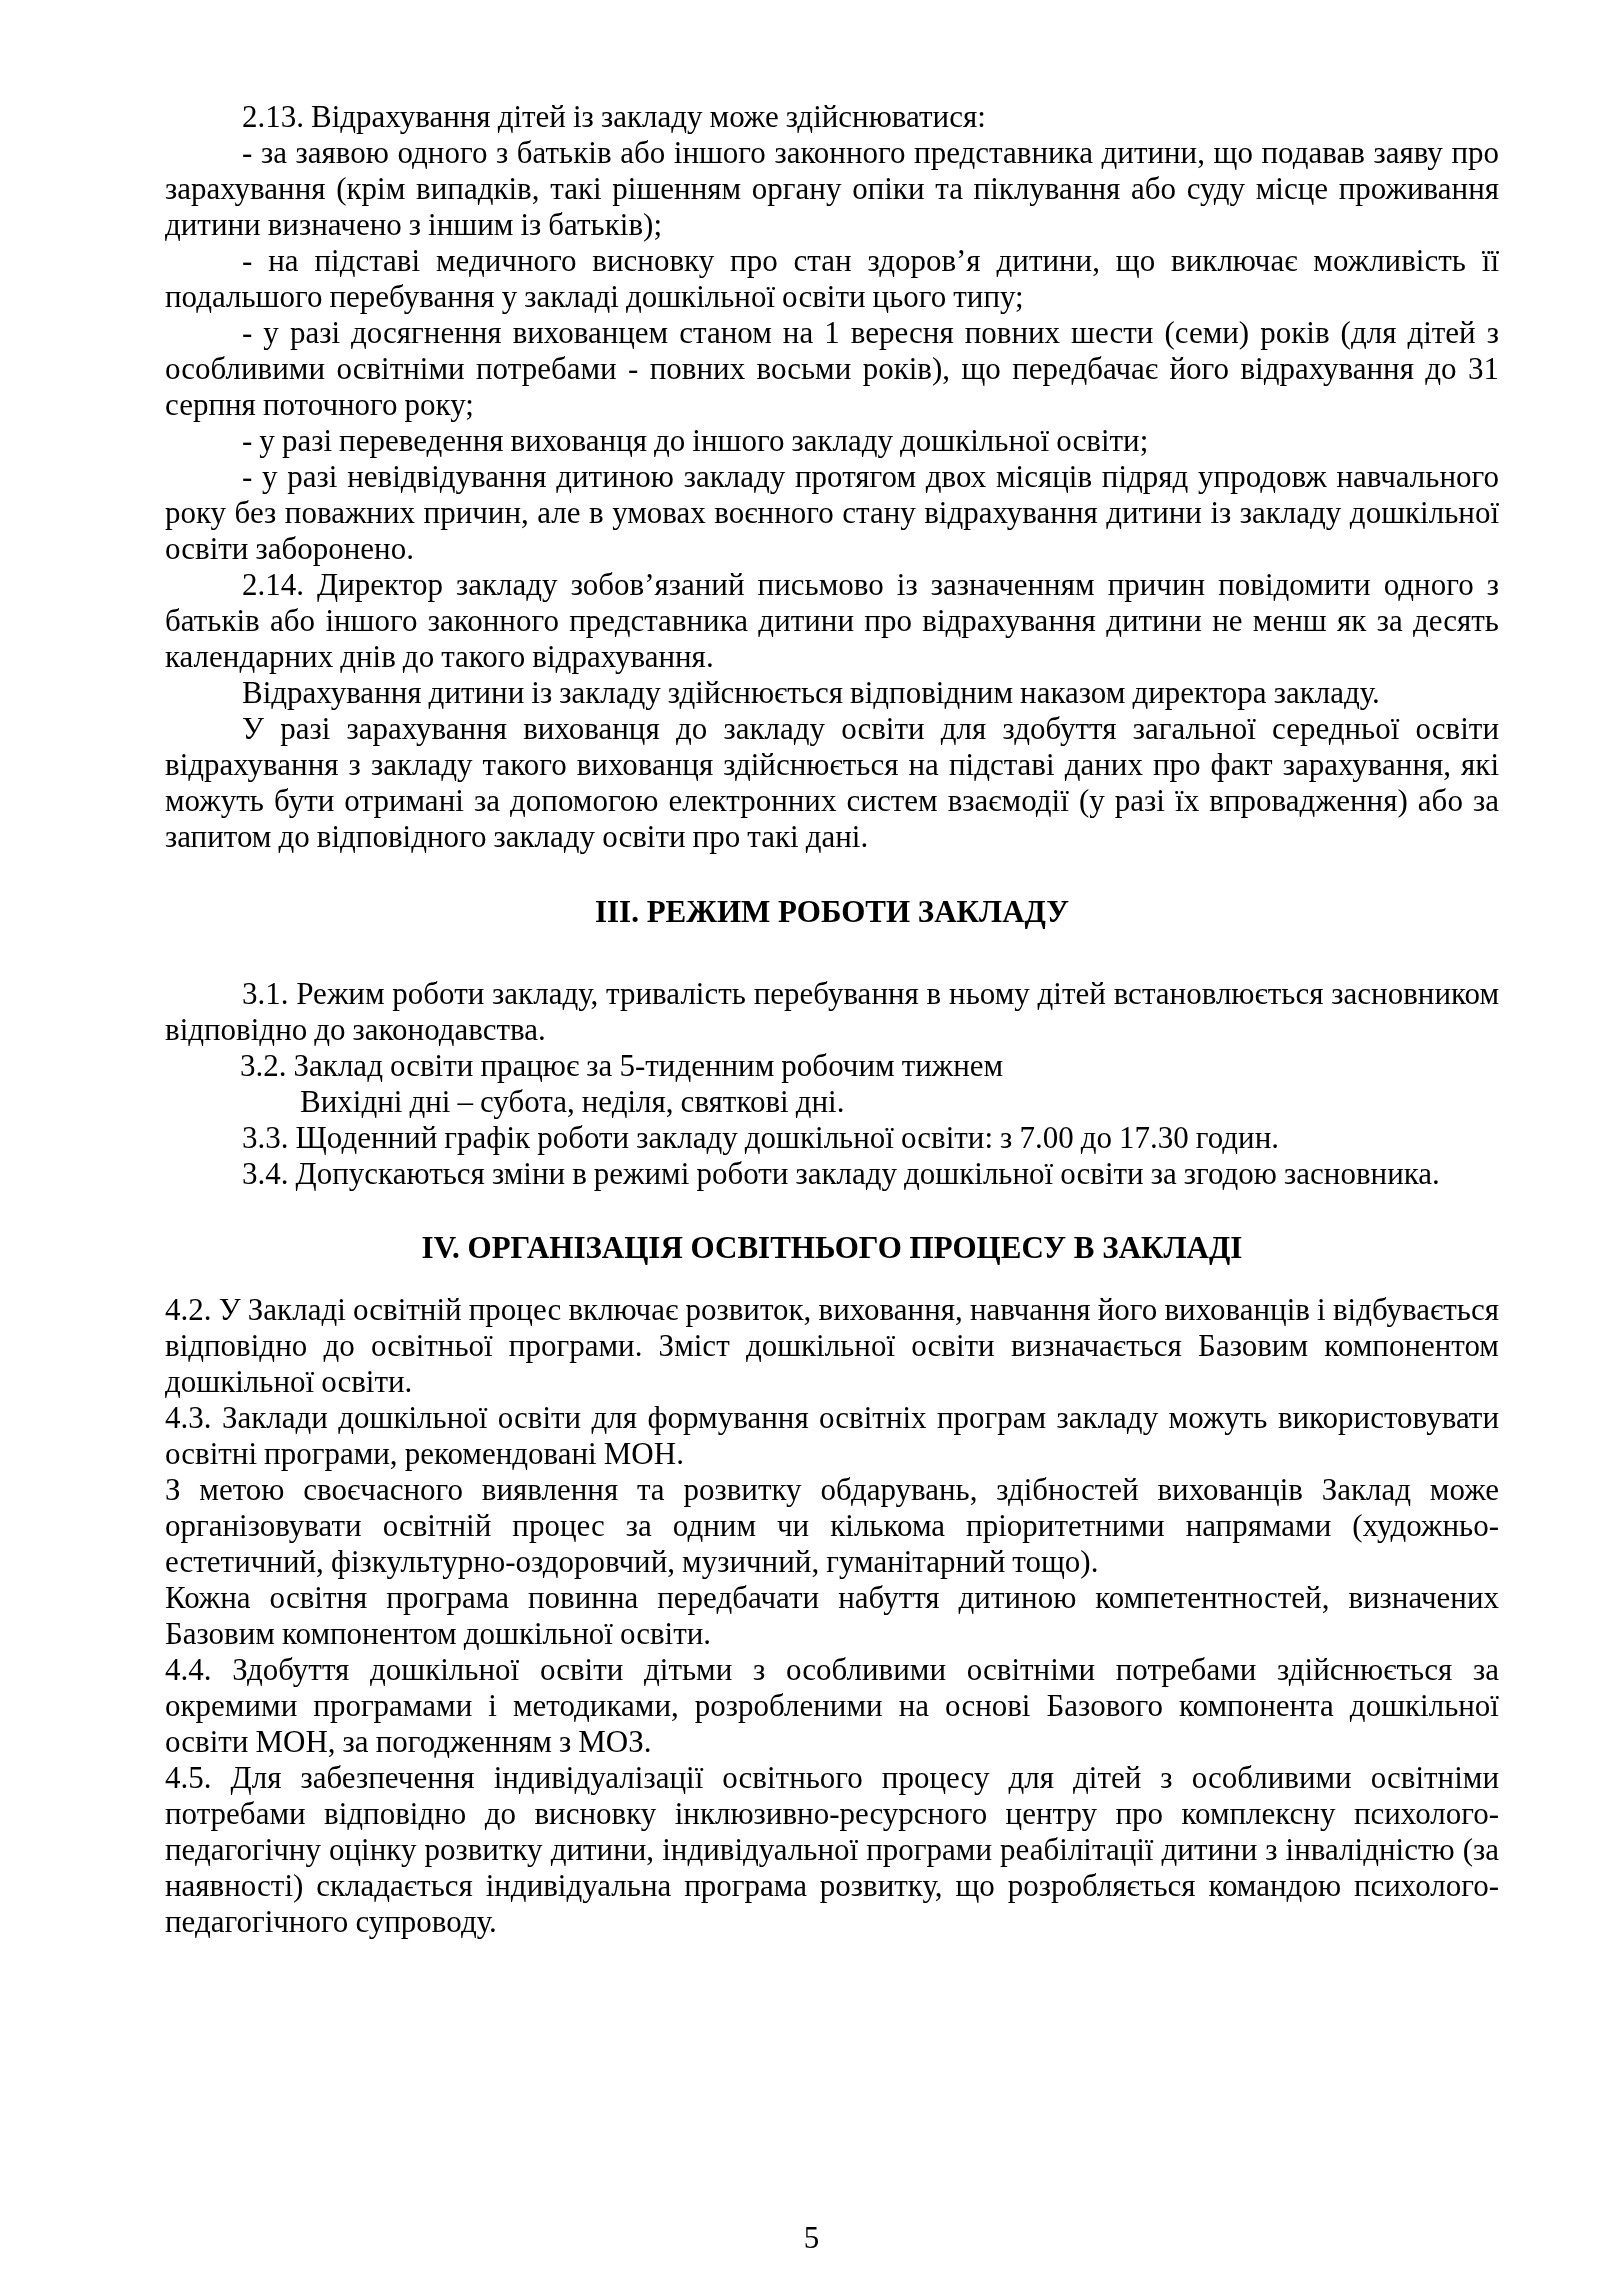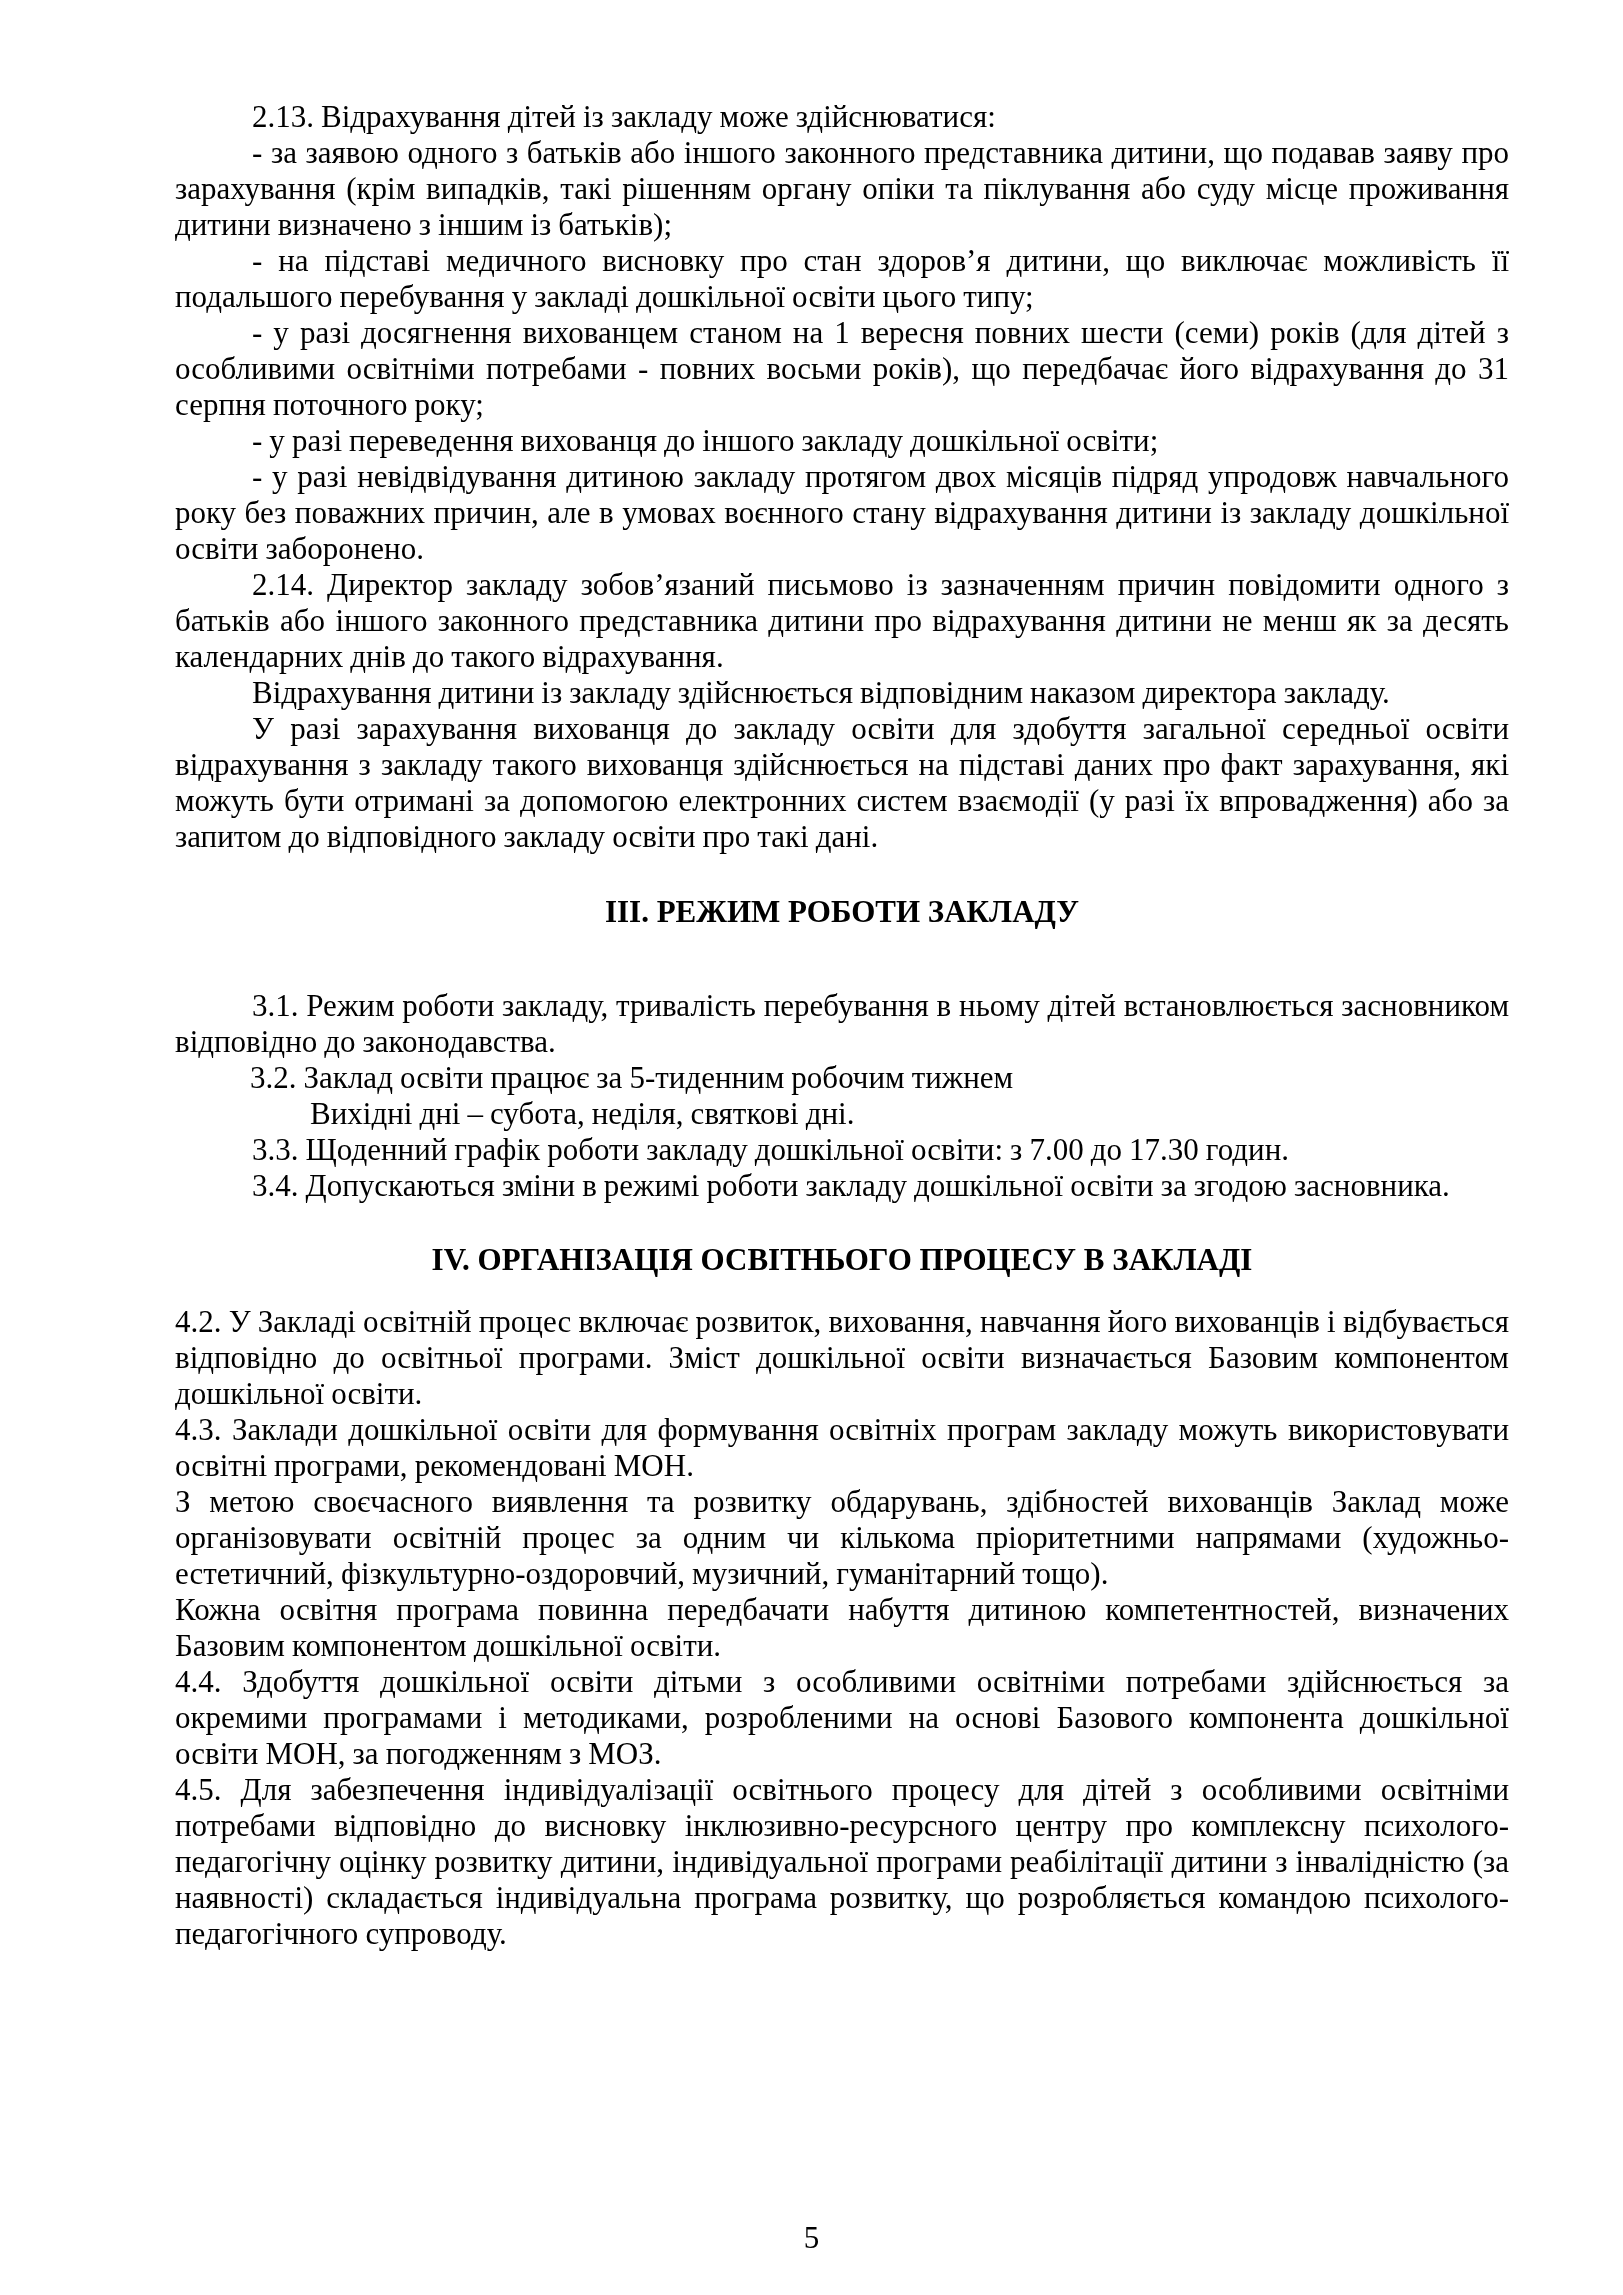--- a/index.html
+++ b/index.html
@@ -6,42 +6,42 @@
   body {
     width: 1623px;
     height: 2295px;
     position: relative;
     overflow: hidden;
     font-family: "Liberation Serif", "DejaVu Serif", serif;
     color: #000000;
   }
   .page {
     position: absolute;
-    left: 175px;
+    left: 165px;
     top: 99px;
     width: 1334px;
     font-size: 31px;
     line-height: 36px;
   }
   .p {
     margin: 0;
     text-align: justify;
     text-align-last: left;
     word-spacing: -0.7px;
   }
   .indent { text-indent: 77px; }
   .indent2 { padding-left: 135px; }
   .noindent { text-indent: 0; }
   .heading {
     margin: 0;
     text-align: center;
     font-weight: bold;
     font-size: 31px;
   }
-  .h3 { margin-top: 39px; margin-bottom: 58px; }
+  .h3 { margin-top: 39px; margin-bottom: 46px; }
   .h4 { margin-top: 38px; margin-bottom: 26px; }
   .s3-1 { text-indent: 77px; }
   .s3-n { text-indent: 75px; }
   .page-number {
     position: absolute;
     left: 0;
     width: 1623px;
     top: 2220px;
     text-align: center;
     font-size: 31px;

